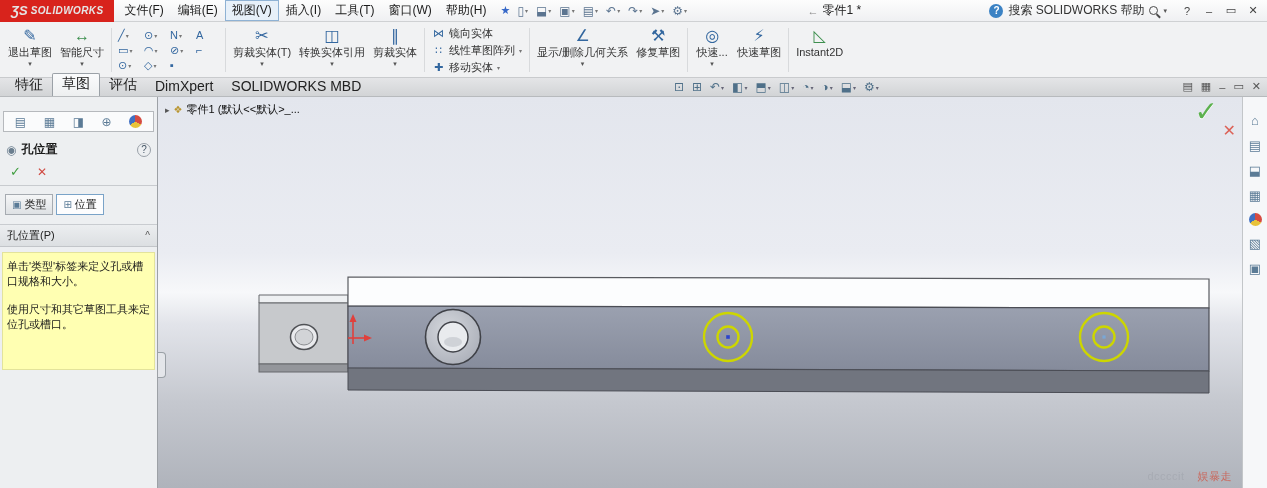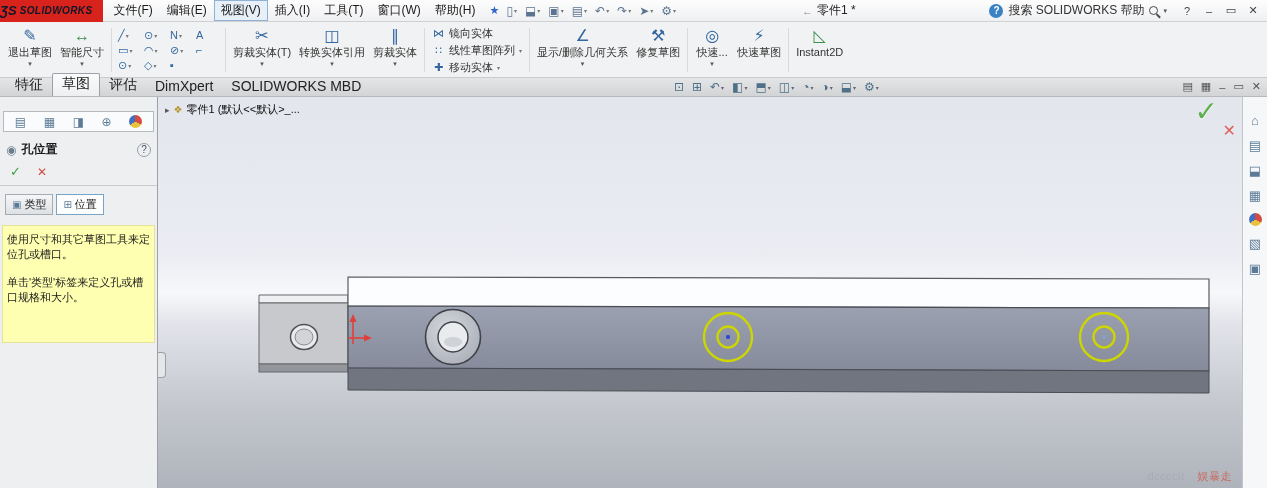--- a/index.html
+++ b/index.html
@@ -2,21 +2,21 @@
 <html><head>
 <meta charset="utf-8">
 <style>
 *{margin:0;padding:0;box-sizing:border-box}
 html,body{width:1267px;height:488px;overflow:hidden}
 body{font-family:"Liberation Sans","DejaVu Sans",sans-serif;font-size:12px;color:#1a1a1a;background:#fff}
 .app{position:relative;width:1267px;height:488px;background:#eef0f1}
 
 
 .menubar{display:flex;align-items:center;height:22px;background:linear-gradient(#fdfdfd,#eff0f2);border-bottom:1px solid #cfd1d3;padding-right:4px}
-.logo{display:flex;align-items:center;gap:3px;background:#d8231c;color:#0f172a;height:22px;padding:0 10px 0 0;font-style:italic;font-weight:bold}
+.logo{display:flex;align-items:center;gap:3px;background:#d8231c;color:#e5e5e5;height:22px;padding:0 10px 0 11px;font-style:italic;font-weight:bold}
 .logo-mark{font-size:13px}
 .logo-text{font-size:10px;letter-spacing:.4px}
 .menus{display:flex;align-items:center;margin-left:4px}
 .menu{padding:2px 7px;cursor:default}
 .menu.open{border:1px solid #8fb2d4;background:#e7f0f9;padding:1px 6px}
 .pin{color:#3668c8;font-size:11px;margin:0 7px}
 .qat{display:flex;align-items:center;gap:8px}
 .qbtn{display:flex;align-items:center;gap:1px;color:#5b7490;font-size:12px}
 .qbtn i{font-style:normal}
 .qbtn b{font-size:6px;color:#777;font-weight:normal}
@@ -368,23 +368,27 @@
     <div class="pm-subtabs">
       <span class="subtab">
         <i>▣</i>
         <span>类型</span>
       </span>
       <span class="subtab active">
         <i>⊞</i>
         <span>位置</span>
       </span>
     </div>
+    <div class="pm-sect">
+      <span>孔位置(P)</span>
+      <b>^</b>
+    </div>
     <div class="pm-note">
+      <p>单击'类型'标签来定义孔或槽口规格和大小。</p>
       <p>使用尺寸和其它草图工具来定位孔或槽口。</p>
-      <p>单击'类型'标签来定义孔或槽口规格和大小。</p>
     </div>
   </div>
 
   <div class="viewport">
     <svg class="model" viewBox="0 0 1084 391" xmlns="http://www.w3.org/2000/svg">
       <defs>
         <linearGradient id="gf" x1="0" y1="0" x2="0" y2="1">
           <stop offset="0" stop-color="#9ba1b0"></stop>
             <stop offset="1" stop-color="#858b9b"></stop>
         </linearGradient>

